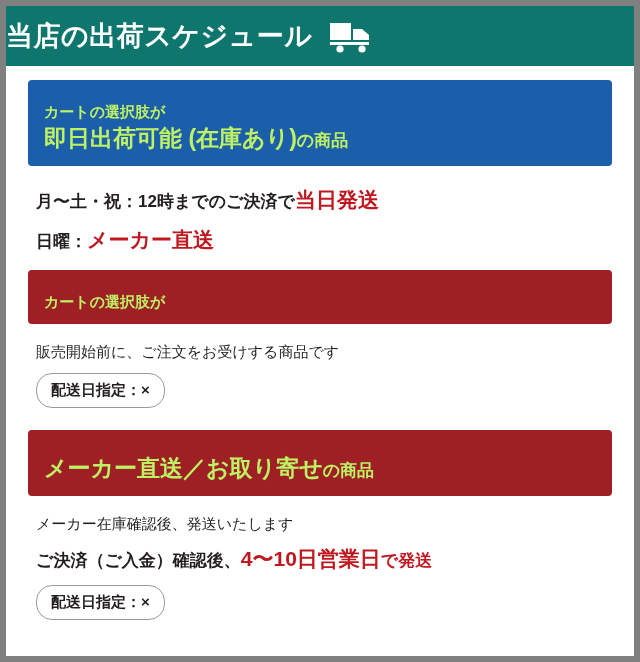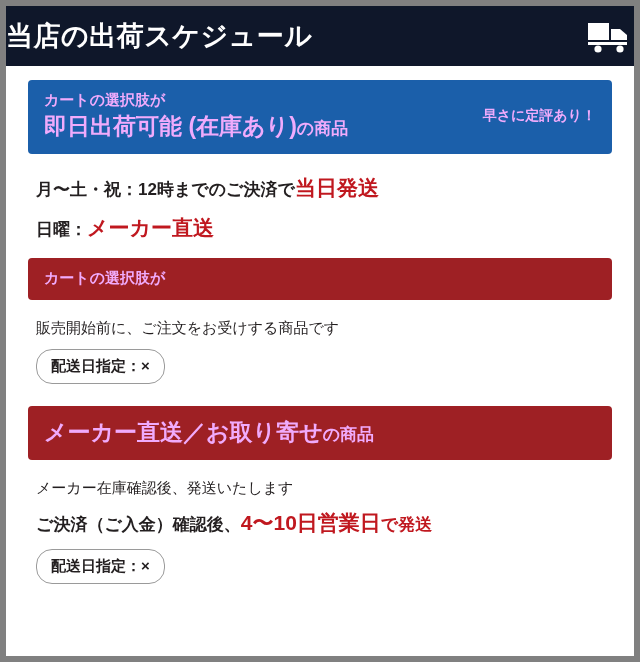--- a/index.html
+++ b/index.html
@@ -17,24 +17,24 @@
   .page {
     width: 640px;
     height: 662px;
     box-sizing: border-box;
     border: 6px solid #808080;
     background: #ffffff;
     position: relative;
   }
   .header {
     height: 60px;
-    background: #0f172a;
+    background: #0f766e;
     display: flex;
     align-items: center;
-    justify-content: space-between;
+    justify-content: flex-start;
     gap: 16px;
     color: #ffffff;
   }
   .header-title {
     font-size: 27px;
     font-weight: bold;
     letter-spacing: 0.5px;
     line-height: 1;
   }
   .truck-icon {
@@ -42,23 +42,23 @@
     width: 48px;
     height: 34px;
     position: relative;
   }
   .content {
     padding: 14px 22px 10px 22px;
     box-sizing: border-box;
   }
   .band {
     border-radius: 4px;
-    padding: 10px 16px 12px 16px;
+    padding: 22px 16px 12px 16px;
     box-sizing: border-box;
-    color: #f0abfc;
+    color: #bef264;
     position: relative;
     display: flex;
     align-items: center;
     justify-content: space-between;
   }
   .band-blue { background: #1b5faa; }
   .band-red  { background: #9e2024; }
   .band-left { display: flex; flex-direction: column; }
   .band-small {
     font-size: 15px;
@@ -150,21 +150,20 @@
 
   <div class="content">
 
     <div class="band band-blue">
       <div class="band-left">
         <div class="band-small">カートの選択肢が</div>
         <div class="band-big">
           <span>即日出荷可能 (在庫あり)</span><span class="suffix">の商品</span>
         </div>
       </div>
-      <div class="band-note">早さに定評あり！</div>
     </div>
 
     <div class="detail">
       <div class="line">
         <span class="label">月〜土・祝：</span><span class="plain">12時までのご決済で</span><span class="em-red-lg">当日発送</span>
       </div>
       <div class="line">
         <span class="label">日曜：</span><span class="em-red-lg">メーカー直送</span>
       </div>
     </div>

